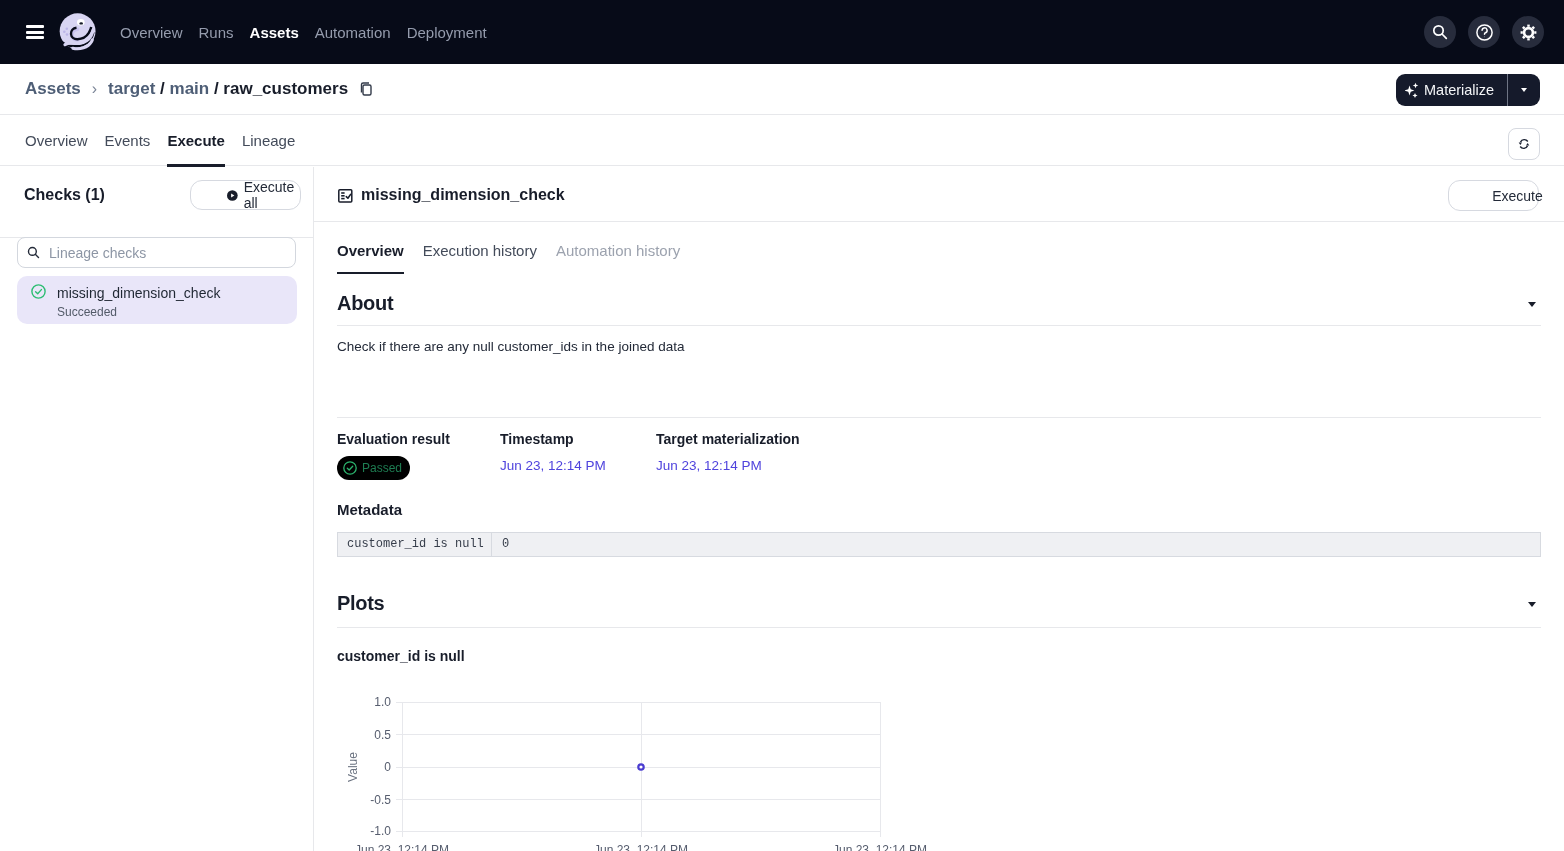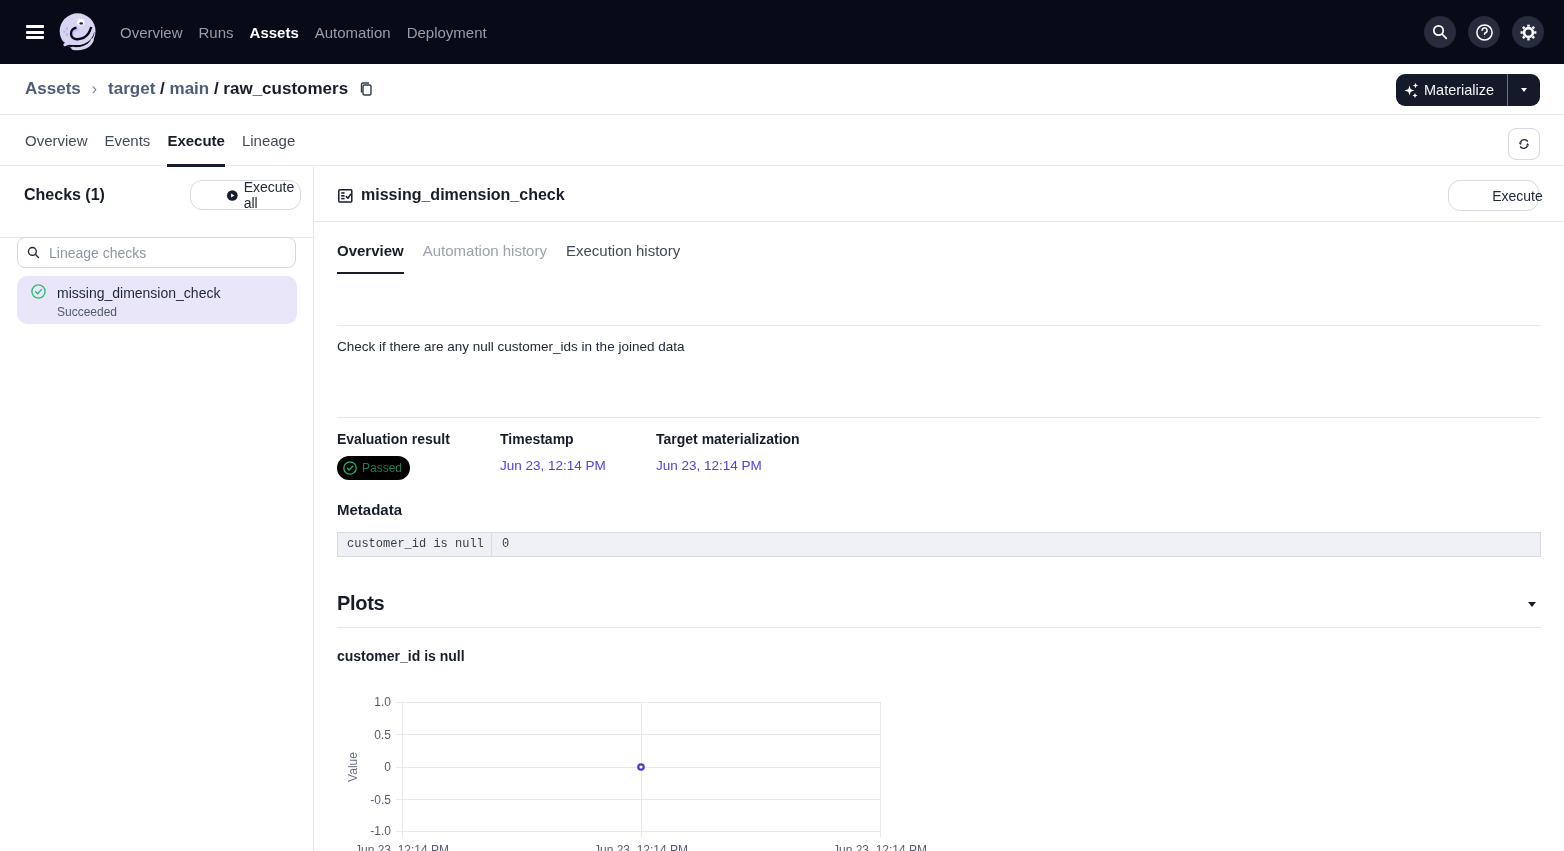--- a/index.html
+++ b/index.html
@@ -238,24 +238,25 @@
         <svg width="13" height="13" viewBox="0 0 13 13">
           <circle cx="6.5" cy="6.5" r="6.5" fill="#181d2a"></circle>
           <path d="M5 4 L9 6.5 L5 9 Z" fill="#fff"></path>
         </svg>
         <span>Execute</span>
       </div>
     </div>
 
     <div class="mtabs">
       <div class="mtab active">Overview</div>
+      <div class="mtab">Execution history</div>
       <div class="mtab disabled">Automation history</div>
-      <div class="mtab">Execution history</div>
-    </div>
-
+    </div>
+
+    <div class="sechead" style="top:125px;">About<div class="caret"></div></div>
     <div class="secline" style="top:158px;"></div>
     <div class="para">Check if there are any null customer_ids in the joined data</div>
 
     <div class="secline" style="top:250px;"></div>
     <div class="colhead" style="left:23px; top:264px;">Evaluation result</div>
     <div class="colhead" style="left:186px; top:264px;">Timestamp</div>
     <div class="colhead" style="left:342px; top:264px;">Target materialization</div>
     <div class="pill">
       <svg style="margin-left:6px;" width="14" height="14" viewBox="0 0 14 14" fill="none" stroke="#2cb56e" stroke-width="1.3">
         <circle cx="7" cy="7" r="6.2"></circle>

